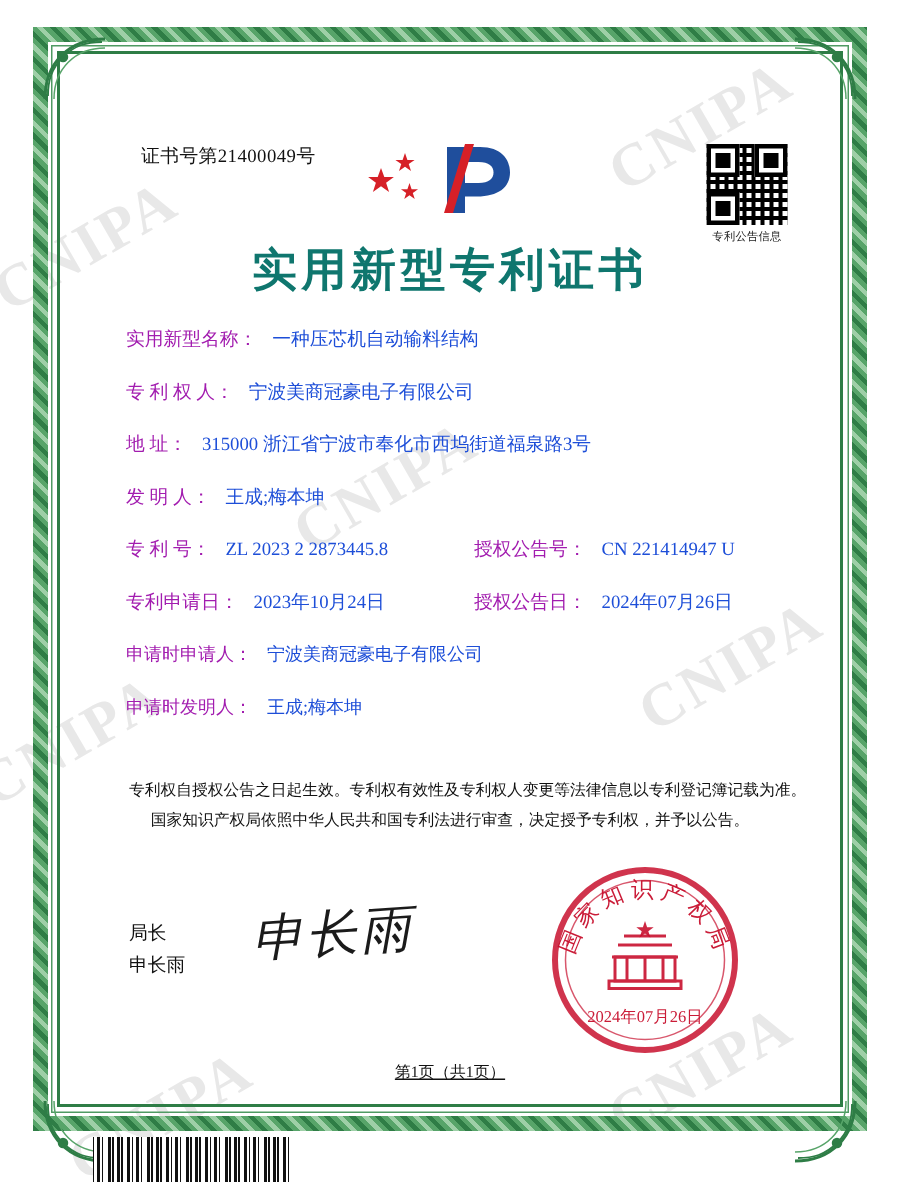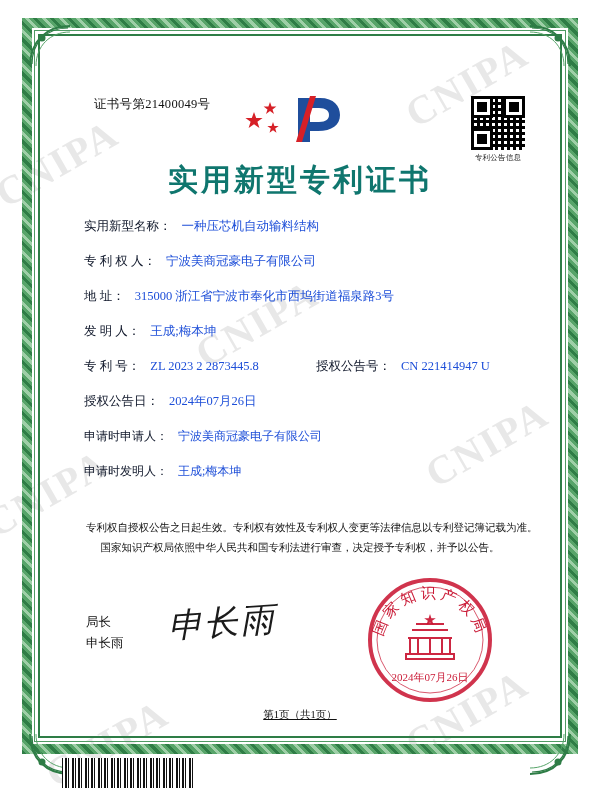--- a/index.html
+++ b/index.html
@@ -183,21 +183,21 @@
     align-items: baseline;
     margin-bottom: 18px;
     font-family: "Liberation Serif", serif;
     font-size: 12.5px;
     color: #111;
   }
   .cell-a { width: 232px; display: flex; align-items: baseline; }
   .cell-b { display: flex; align-items: baseline; }
   .lbl {
     white-space: nowrap;
-    color: #0f172a;
+    color: #a21caf;
   }
   .val {
     margin-left: 10px;
     color: #1d4ed8;
     white-space: nowrap;
   }
   .row.small { font-size: 12px; }
 
   
   .para {
@@ -382,20 +382,24 @@
           <span class="lbl">专 利 号：</span>
           <span class="val">ZL 2023 2 2873445.8</span>
         </span>
         <span class="cell-b">
           <span class="lbl">授权公告号：</span>
           <span class="val">CN 221414947 U</span>
         </span>
       </div>
 
       <div class="row two-col">
+        <span class="cell-a">
+          <span class="lbl">专利申请日：</span>
+          <span class="val">2023年10月24日</span>
+        </span>
         <span class="cell-b">
           <span class="lbl">授权公告日：</span>
           <span class="val">2024年07月26日</span>
         </span>
       </div>
 
       <div class="row small">
         <span class="lbl">申请时申请人：</span>
         <span class="val">宁波美商冠豪电子有限公司</span>
       </div>

